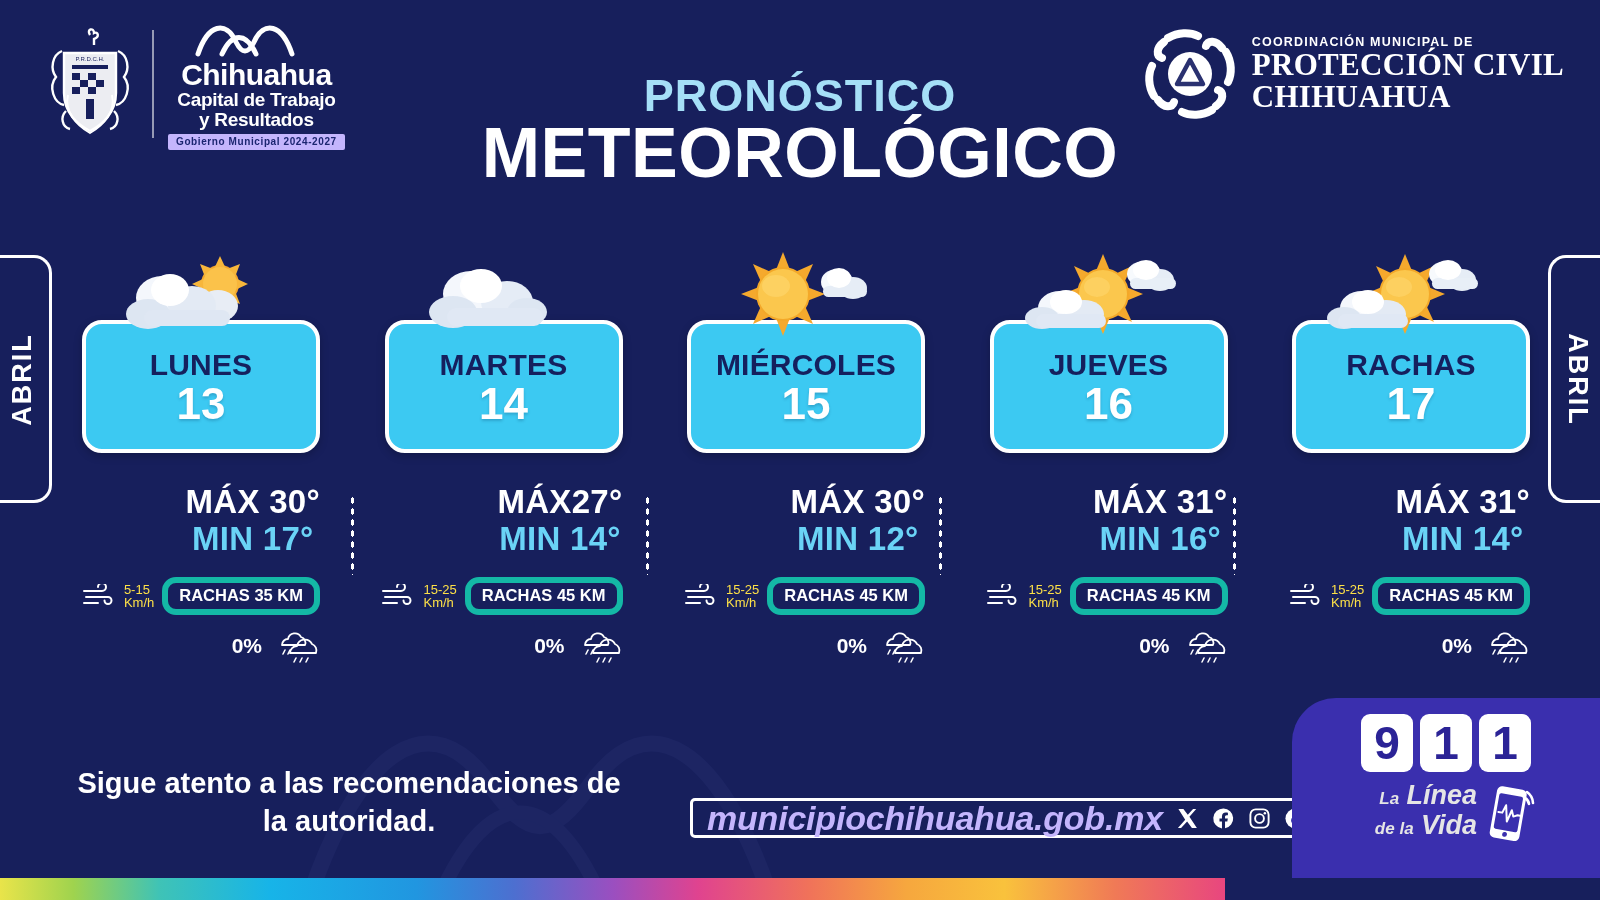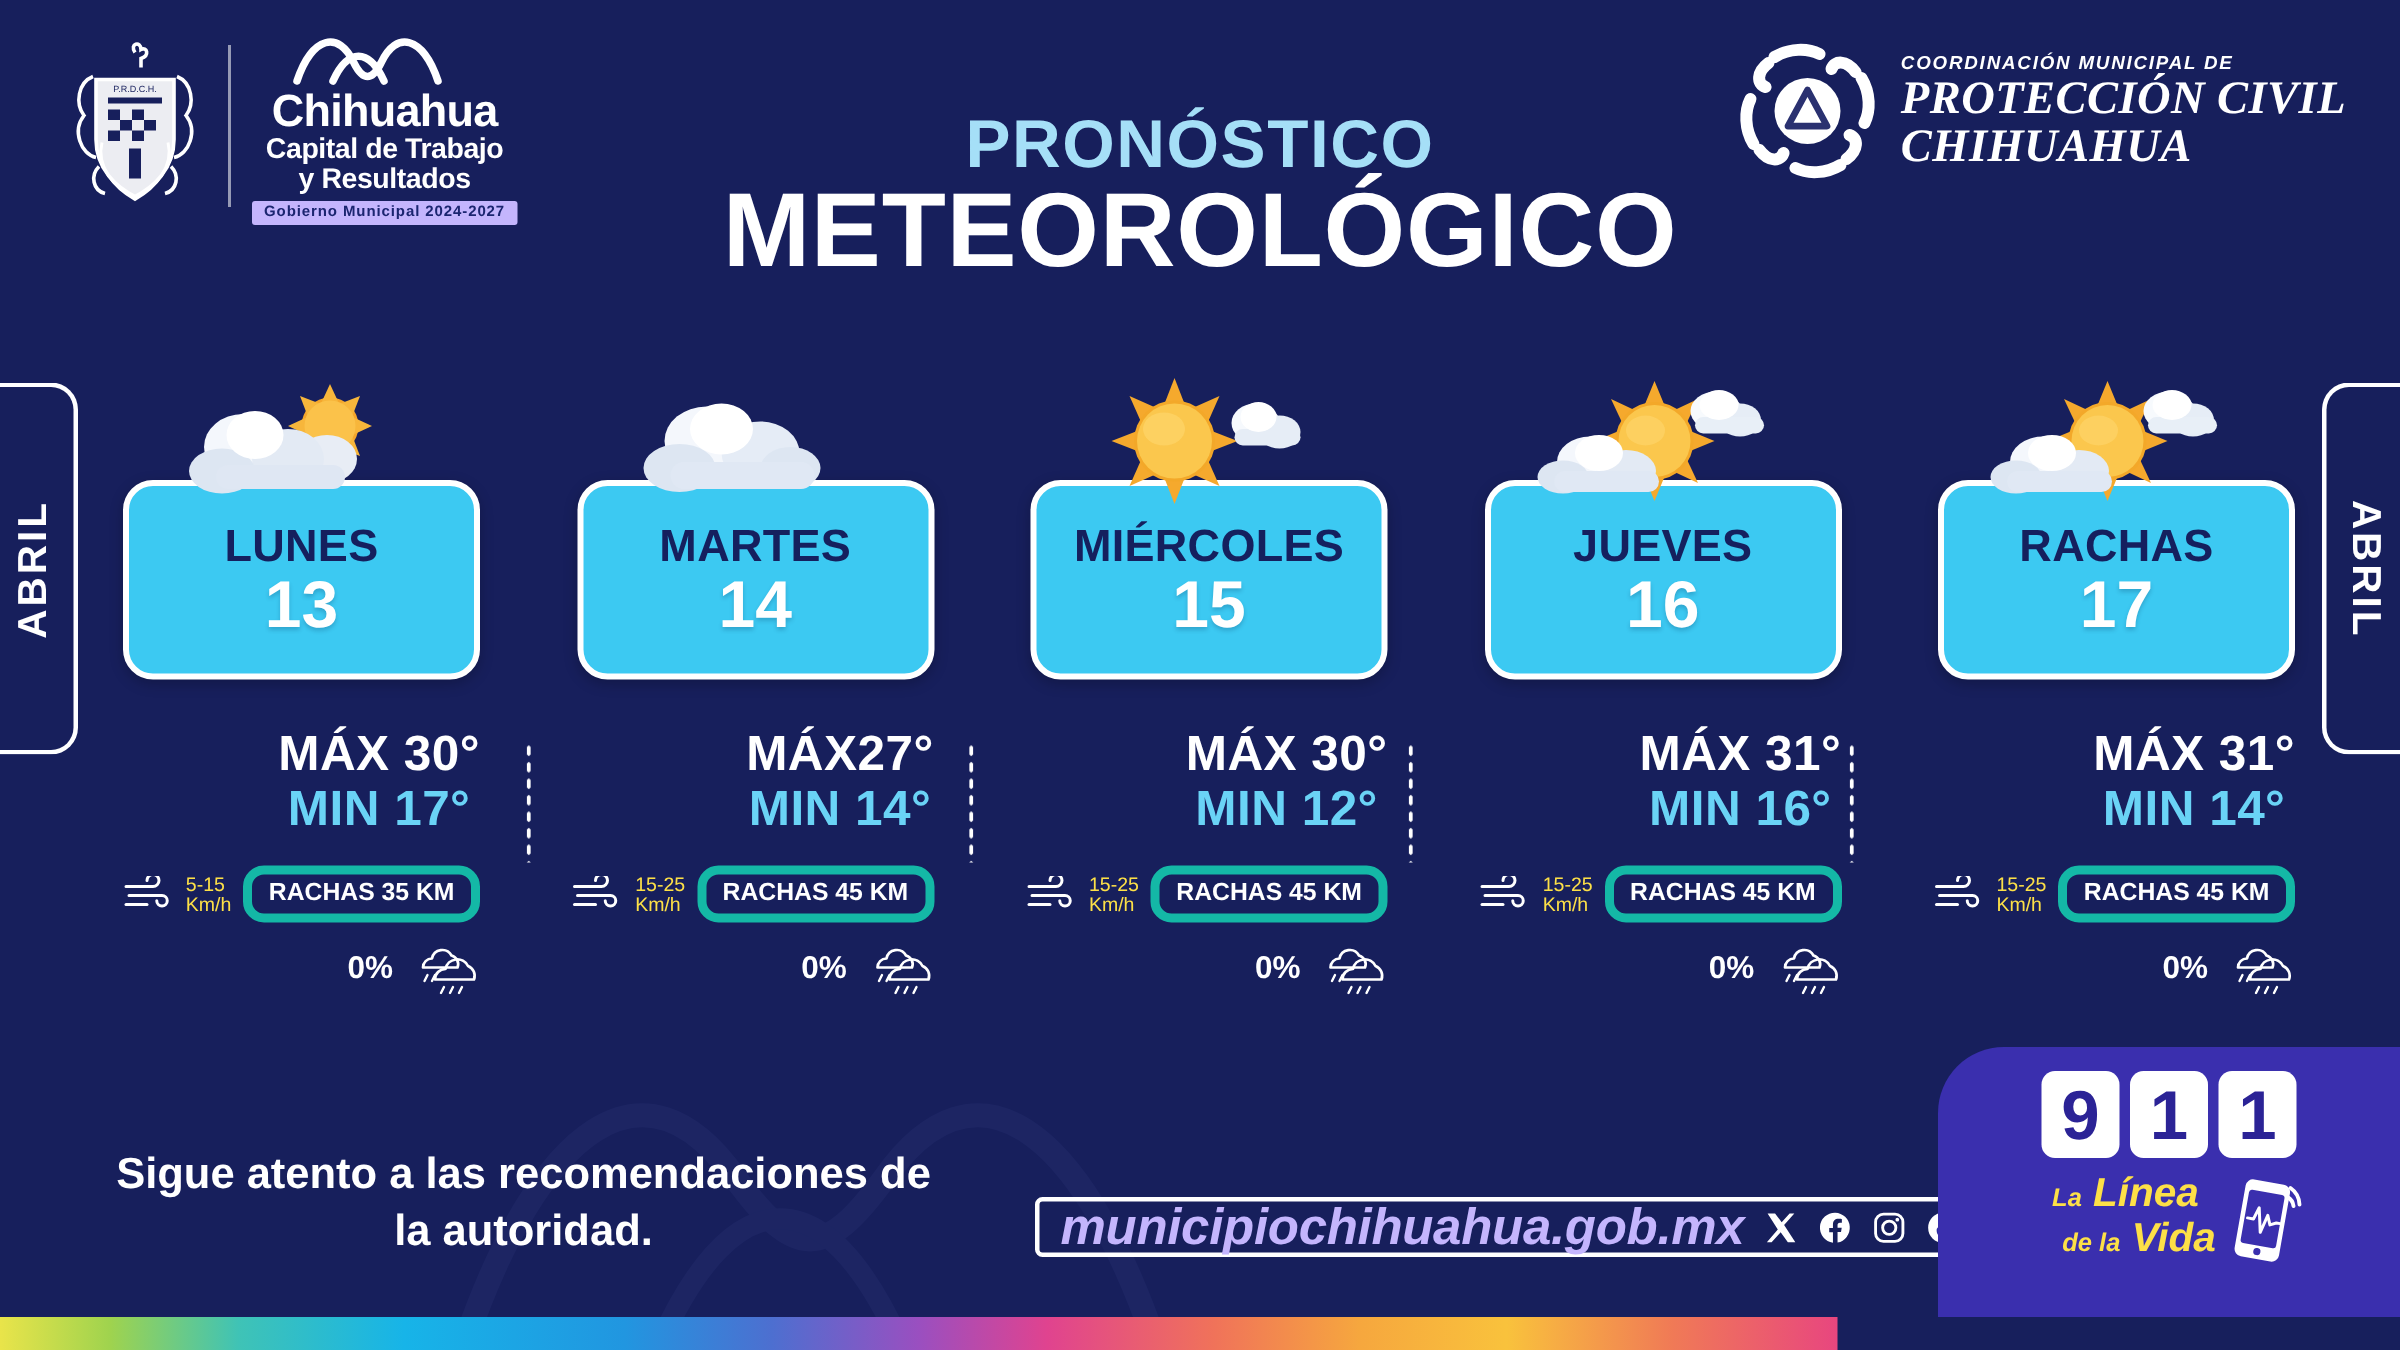--- a/index.html
+++ b/index.html
@@ -55,21 +55,21 @@
   }
   .chi-ribbon {
     margin-top: 4px; background: #c4b5fd; color: #1b2570;
     font-size: 10px; font-weight: 700; letter-spacing: .6px;
     text-align: center; padding: 2px 8px 3px;
     border-radius: 2px;
   }
 
   .logo-right {
     position: absolute; right: 36px; top: 28px;
-    display: flex; align-items: center; gap: 16px; font-style: italic;
+    display: flex; align-items: center; gap: 16px;
   }
   .pc-mark { width: 92px; height: 92px; }
   .pc-text { color: #fff; }
   .pc-small {
     font-size: 12.5px; font-weight: 700; letter-spacing: 1.2px;
     font-family: "Liberation Sans", sans-serif;
   }
   .pc-big {
     font-family: "Liberation Serif", serif;
     font-size: 31px; font-weight: 700; letter-spacing: .3px;
@@ -219,21 +219,21 @@
     display: flex; align-items: center; justify-content: center;
     width: 52px; height: 58px;
     background: #fff; color: #2b2396;
     border-radius: 9px;
     font-size: 46px; font-weight: 800; line-height: 1;
   }
   .linea {
     margin-top: 10px;
     display: flex; align-items: flex-start; gap: 8px;
   }
-  .linea-words { color: #fde047; text-align: center; }
+  .linea-words { color: #e5e5e5; text-align: right; }
   .lw1 { font-size: 27px; font-weight: 800; font-style: italic; line-height: 1; }
   .lw2 { font-size: 27px; font-weight: 800; font-style: italic; line-height: 1; margin-top: 3px; margin-left: 18px;}
   .lw1 .sm, .lw2 .sm { font-size: 17px; }
   .phone-ico { width: 50px; height: 62px; margin-top: 2px; }
 </style>
 </head>
 <body>
 
 <div id="stage">
 

